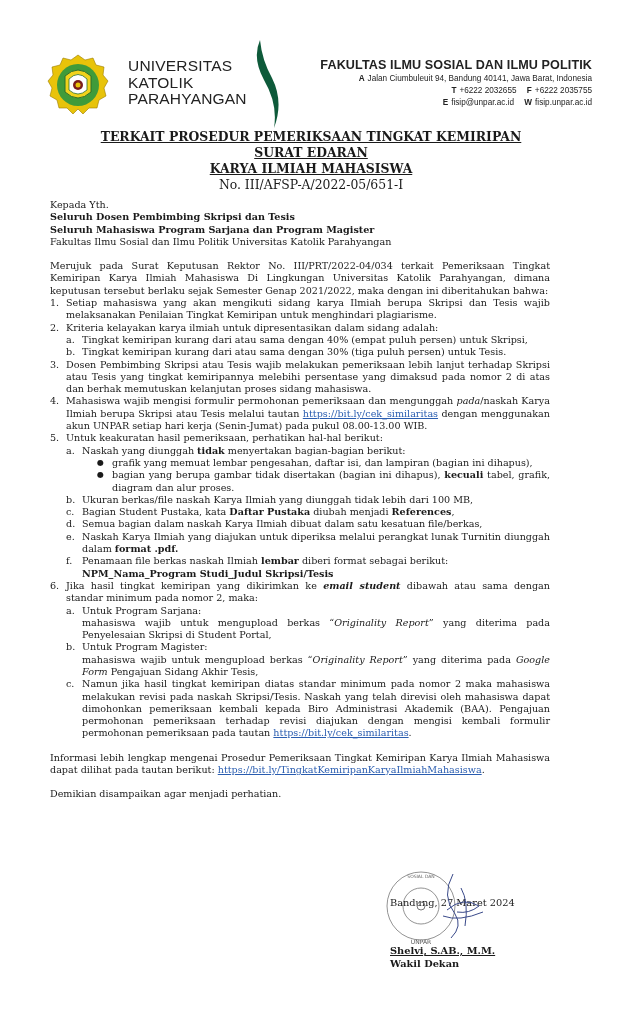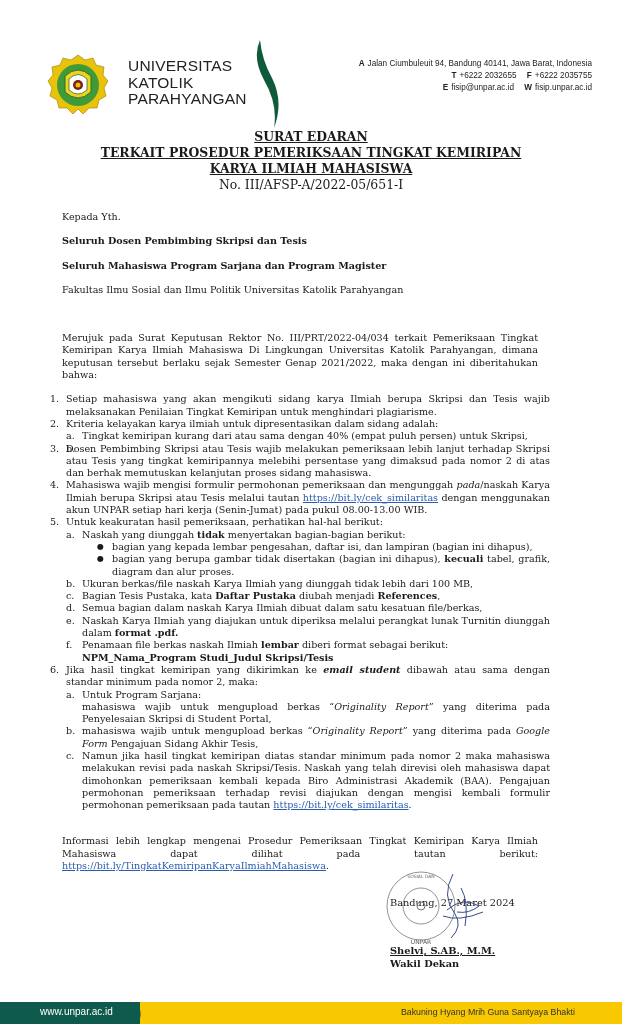--- a/index.html
+++ b/index.html
@@ -17,21 +17,21 @@
   .fac-line b { font-weight: bold; margin: 0 3px 0 8px; }
   .fac-line b:first-child { margin-left: 0; }
 
   
   .title { position: absolute; left: 0; width: 622px; top: 129px; text-align: center; font-weight: bold; font-size: 12.4px; line-height: 16px; }
   .title div { text-decoration: underline; }
   .doc-no { font-weight: normal; text-decoration: none !important; }
 
   
   .body { position: absolute; left: 50px; width: 500px; top: 199px; font-size: 9.6px; line-height: 12.3px; }
-  .body p { margin: 12px; }
+  .body p { margin: 0; }
   .gap { height: 12px; }
   .justify { text-align: justify; }
   .bold { font-weight: bold; }
   .ital { font-style: italic; }
   a.link { color: #2a5db0; text-decoration: underline; }
   .li { position: relative; padding-left: 16px; text-align: justify; }
   .li > .num { position: absolute; left: 0; top: 0; }
   .li2 { position: relative; padding-left: 16px; text-align: justify; }
   .li2 > .num { position: absolute; left: 0; top: 0; }
   .li3 { position: relative; padding-left: 30px; text-align: justify; }
@@ -69,36 +69,37 @@
     <div>UNIVERSITAS</div>
     <div>KATOLIK</div>
     <div>PARAHYANGAN</div>
   </div>
   <div class="swoosh">
     <svg width="40" height="92" viewBox="0 0 40 92">
       <path d="M10 2 Q2 20 14 42 Q28 66 24 90 Q34 64 22 40 Q12 22 10 2 Z" fill="#0e5a3a"></path>
     </svg>
   </div>
   <div class="fac-block">
+    <div class="fac-title">FAKULTAS ILMU SOSIAL DAN ILMU POLITIK</div>
     <div class="fac-line">
       <b>A</b><span>Jalan Ciumbuleuit 94, Bandung 40141, Jawa Barat, Indonesia</span>
     </div>
     <div class="fac-line">
       <b>T</b><span>+6222 2032655</span>
       <b>F</b><span>+6222 2035755</span>
     </div>
     <div class="fac-line">
       <b>E</b><span>fisip@unpar.ac.id</span>
       <b>W</b><span>fisip.unpar.ac.id</span>
     </div>
   </div>
 
   <div class="title">
+    <div>TERKAIT PROSEDUR PEMERIKSAAN TINGKAT KEMIRIPAN</div>
     <div>SURAT EDARAN</div>
-    <div>TERKAIT PROSEDUR PEMERIKSAAN TINGKAT KEMIRIPAN</div>
     <div>KARYA ILMIAH MAHASISWA</div>
     <div class="doc-no">No. III/AFSP-A/2022-05/651-I</div>
   </div>
 
   <div class="body">
     <p>Kepada Yth.</p>
     <p class="bold">Seluruh Dosen Pembimbing Skripsi dan Tesis</p>
     <p class="bold">Seluruh Mahasiswa Program Sarjana dan Program Magister</p>
     <p>Fakultas Ilmu Sosial dan Ilmu Politik Universitas Katolik Parahyangan</p>
     <div class="gap"></div>
@@ -111,20 +112,21 @@
 
     <div class="li">
       <span class="num">2.</span>
       <span>Kriteria kelayakan karya ilmiah untuk dipresentasikan dalam sidang adalah:</span>
       <div class="li2">
         <span class="num">a.</span>
         <span>Tingkat kemiripan kurang dari atau sama dengan 40% (empat puluh persen) untuk Skripsi,</span>
       </div>
       <div class="li2">
         <span class="num">b.</span>
+        <span>Tingkat kemiripan kurang dari atau sama dengan 30% (tiga puluh persen) untuk Tesis.</span>
       </div>
     </div>
 
     <div class="li">
       <span class="num">3.</span>
       <span>Dosen Pembimbing Skripsi atau Tesis wajib melakukan pemeriksaan lebih lanjut terhadap Skripsi atau Tesis yang tingkat kemiripannya melebihi persentase yang dimaksud pada nomor 2 di atas dan berhak memutuskan kelanjutan proses sidang mahasiswa.</span>
     </div>
 
     <div class="li">
       <span class="num">4.</span>
@@ -132,34 +134,34 @@
     </div>
 
     <div class="li">
       <span class="num">5.</span>
       <span>Untuk keakuratan hasil pemeriksaan, perhatikan hal-hal berikut:</span>
       <div class="li2">
         <span class="num">a.</span>
         <span>Naskah yang diunggah </span><span class="bold">tidak</span><span> menyertakan bagian-bagian berikut:</span>
         <div class="li3">
           <span class="num">●</span>
-          <span>bagian yang kepada lembar pengesahan, daftar isi, dan lampiran (bagian ini dihapus),</span>
+          <span>grafik yang memuat lembar pengesahan, daftar isi, dan lampiran (bagian ini dihapus),</span>
         </div>
         <div class="li3">
           <span class="num">●</span>
           <span>bagian yang berupa gambar tidak disertakan (bagian ini dihapus), </span><span class="bold">kecuali</span><span> tabel, grafik, diagram dan alur proses.</span>
         </div>
       </div>
       <div class="li2">
         <span class="num">b.</span>
         <span>Ukuran berkas/file naskah Karya Ilmiah yang diunggah tidak lebih dari 100 MB,</span>
       </div>
       <div class="li2">
         <span class="num">c.</span>
-        <span>Bagian Tesis Pustaka, kata </span><span class="bold">Daftar Pustaka</span><span> diubah menjadi </span><span class="bold">References</span><span>,</span>
+        <span>Bagian Student Pustaka, kata </span><span class="bold">Daftar Pustaka</span><span> diubah menjadi </span><span class="bold">References</span><span>,</span>
       </div>
       <div class="li2">
         <span class="num">d.</span>
         <span>Semua bagian dalam naskah Karya Ilmiah dibuat dalam satu kesatuan file/berkas,</span>
       </div>
       <div class="li2">
         <span class="num">e.</span>
         <span>Naskah Karya Ilmiah yang diajukan untuk diperiksa melalui perangkat lunak Turnitin diunggah dalam </span><span class="bold">format .pdf.</span>
       </div>
       <div class="li2">
@@ -172,50 +174,44 @@
     <div class="li">
       <span class="num">6.</span>
       <span>Jika hasil tingkat kemiripan yang dikirimkan ke </span><span class="bold ital">email student</span><span> dibawah atau sama dengan standar minimum pada nomor 2, maka:</span>
       <div class="li2">
         <span class="num">a.</span>
         <div>Untuk Program Sarjana:</div>
         <div class="justify"><span>mahasiswa wajib untuk mengupload berkas “</span><span class="ital">Originality Report</span><span>” yang diterima pada Penyelesaian Skripsi di Student Portal,</span></div>
       </div>
       <div class="li2">
         <span class="num">b.</span>
+        <div>Untuk Program Magister:</div>
         <div class="justify"><span>mahasiswa wajib untuk mengupload berkas “</span><span class="ital">Originality Report</span><span>” yang diterima pada </span><span class="ital">Google Form</span><span> Pengajuan Sidang Akhir Tesis,</span></div>
       </div>
       <div class="li2">
         <span class="num">c.</span>
         <span>Namun jika hasil tingkat kemiripan diatas standar minimum pada nomor 2 maka mahasiswa melakukan revisi pada naskah Skripsi/Tesis. Naskah yang telah direvisi oleh mahasiswa dapat dimohonkan pemeriksaan kembali kepada Biro Administrasi Akademik (BAA). Pengajuan permohonan pemeriksaan terhadap revisi diajukan dengan mengisi kembali formulir permohonan pemeriksaan pada tautan </span><a class="link">https://bit.ly/cek_similaritas</a><span>.</span>
       </div>
     </div>
 
     <div class="gap"></div>
     <p class="justify"><span>Informasi lebih lengkap mengenai Prosedur Pemeriksaan Tingkat Kemiripan Karya Ilmiah Mahasiswa dapat dilihat pada tautan berikut: </span><a class="link">https://bit.ly/TingkatKemiripanKaryaIlmiahMahasiswa</a><span>.</span></p>
     <div class="gap"></div>
+    <p>Demikian disampaikan agar menjadi perhatian.</p>
   </div>
 
   <div class="sign">Bandung, 27 Maret 2024</div>
   <div class="stamp">
     <svg width="110" height="82" viewBox="0 0 110 82">
       <circle cx="38" cy="40" r="34" fill="none" stroke="#777" stroke-width="0.8"></circle>
       <circle cx="38" cy="40" r="18" fill="none" stroke="#777" stroke-width="0.8"></circle>
       <circle cx="38" cy="40" r="4" fill="none" stroke="#777" stroke-width="1"></circle>
       <text x="38" y="78" font-size="6" text-anchor="middle" fill="#555" font-family="DejaVu Sans, sans-serif">UNPAR</text>
       <text x="38" y="12" font-size="4.5" text-anchor="middle" fill="#666" font-family="DejaVu Sans, sans-serif">SOSIAL DAN</text>
       <path d="M70 8 Q58 30 72 48 Q80 60 68 72 M64 44 Q80 30 96 40 Q86 48 74 46 M78 22 Q86 36 82 60 M60 50 Q76 56 100 46" fill="none" stroke="#3a4a8a" stroke-width="1"></path>
     </svg>
   </div>
   <div class="sign-name">
     <div class="nm">Shelvi, S.AB., M.M.</div>
     <div>Wakil Dekan</div>
   </div>
 
-  <div class="footer">
-    <div class="footer-left"></div>
-    <svg class="footer-curve" viewBox="0 0 16 22">
-      <path d="M0 0 L6 0 Q14 10 8 22 L0 22 Z" fill="#0e5a4c"></path>
-    </svg>
-    <div class="footer-url">www.unpar.ac.id</div>
-    <div class="footer-motto">Bakuning Hyang Mrih Guna Santyaya Bhakti</div>
-  </div>
 </div>
 
 </body></html>

